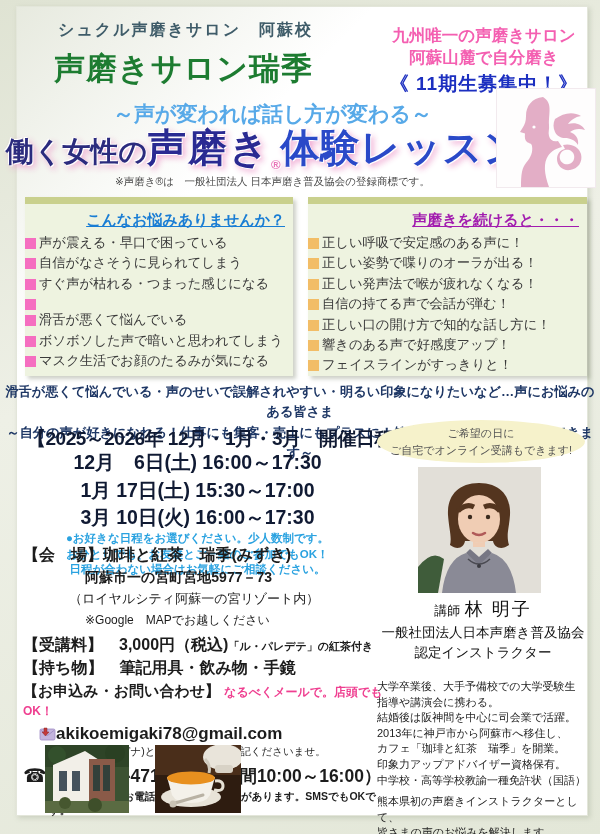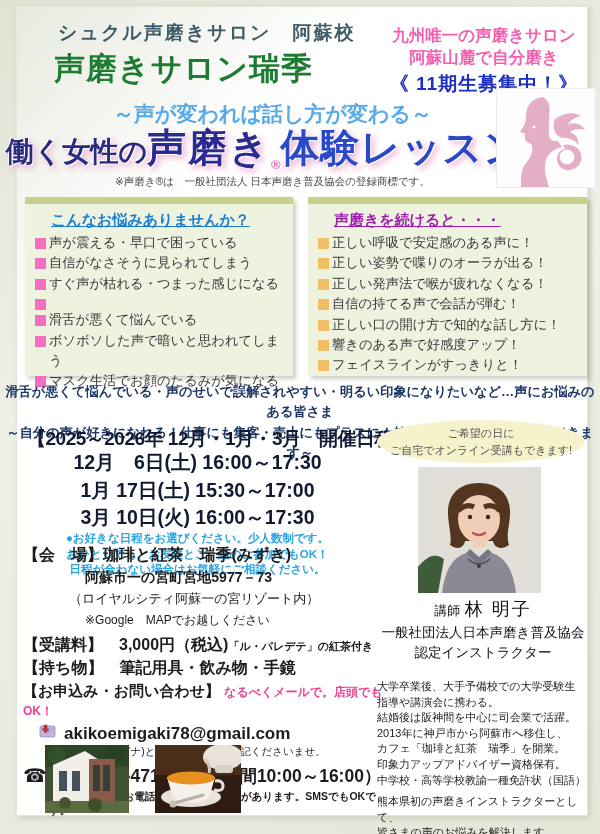--- a/index.html
+++ b/index.html
@@ -11,37 +11,37 @@
     position:relative; width:600px; height:834px; overflow:hidden;
     background: linear-gradient(160deg,#dfe3d3 0%, #eef0e6 40%, #e3e7d8 100%);
   }
   .panel {
     position:absolute; left:16px; top:6px; width:572px; height:810px;
     background: linear-gradient(135deg,#e7eadf 0%, #ffffff 26%, #ffffff 100%);
     border:1px solid #e3e6da;
     box-shadow: 2px 2px 5px rgba(120,130,105,.25);
   }
   
-  .salon-line { position:absolute; left:58px; top:20px; font-size:19px; font-weight:bold; color:#3f5c69; letter-spacing:2px; }
+  .salon-line { position:absolute; left:58px; top:20px; font-size:16px; font-weight:bold; color:#3f5c69; letter-spacing:2px; }
   .salon-name { position:absolute; left:54px; top:48px; font-size:31px; font-weight:bold; color:#1d7c31; letter-spacing:1px; }
   .promo { position:absolute; left:370px; top:24px; width:228px; text-align:center; font-weight:bold; }
   .promo .pink-line { color:#f45fb1; font-size:16.5px; line-height:1.35; }
   .promo .recruit { color:#1c2fc0; font-size:19px; margin-top:2px; letter-spacing:1px; }
   .tagline { position:absolute; left:0; top:100px; width:545px; text-align:center; color:#57a9e8; font-size:21px; font-weight:bold; }
   .main-title { position:absolute; left:0; top:121px; width:530px; text-align:center; font-weight:bold; white-space:nowrap;
     text-shadow: 1px 1px 0 #fff, -1px -1px 0 #fff, 3px 3px 6px rgba(236,150,200,.95); }
   .main-title .t-prefix { font-size:28px; color:#2b2b7e; }
   .main-title .t-word { font-size:39px; color:#2a2a92; letter-spacing:2px; }
   .main-title .t-reg { font-size:13px; color:#e874b8; position:relative; top:8px; }
   .main-title .t-suffix { font-size:39px; color:#2a49c8; letter-spacing:1px; }
   .trademark { position:absolute; left:0; top:175px; width:545px; text-align:center; font-size:10.5px; color:#4a4a4a; }
   .silhouette { position:absolute; left:496px; top:88px; width:100px; height:100px; background:#fefdfd; border:1px solid #f2eaee; }
   
   .box { position:absolute; top:197px; height:179px; background:#eef3e0; border-top:7px solid #c9d08d;
-    box-shadow: 3px 3px 4px rgba(90,100,70,.3); padding:4px 8px 0 10px; }
+    box-shadow: 3px 3px 4px rgba(90,100,70,.3); padding:4px 8px 0 0;text-align:right; }
   .box.left { left:25px; width:268px; }
   .box.right { left:308px; width:279px; }
   .box-title { font-size:15px; font-weight:bold; text-decoration:underline; margin:3px 0 3px 16px; }
   .box.left .box-title { color:#197dd4; }
   .box.right .box-title { color:#a21caf;text-decoration:underline; }
   .item { display:flex; align-items:flex-start; line-height:20.4px; font-size:13.3px; color:#3a3a3a; }
   .sq { flex:0 0 11px; width:11px; height:11px; margin:5px 3px 0 0; }
   .sq.pink { background:#f56ec0; }
   .sq.orange { background:#f2bd67; }
   
@@ -57,21 +57,21 @@
   .info { position:absolute; left:23px; top:545px; width:368px; color:#1c1c1c; }
   .v-label { font-size:16px; font-weight:bold; }
   .v-sub { font-size:14px; font-weight:bold; padding-left:62px; margin-top:3px; }
   .v-sub2 { font-size:13px; padding-left:46px; margin-top:3px; }
   .v-map { font-size:12px; padding-left:62px; margin-top:4px; }
   .fee-line { margin-top:6px; font-size:16px; font-weight:bold; }
   .fee-line .small { font-size:11px; font-weight:bold; }
   .bel-line { margin-top:2px; font-size:16px; font-weight:bold; }
   .contact-line { margin-top:3px; font-size:15px; font-weight:bold; }
   .contact-line .pink-note { font-size:12px; color:#ef3f90; margin-left:4px; }
-  .email-row { margin-top:4px; padding-left:16px; font-size:17px; font-weight:bold; display:flex; gap:8px; }
+  .email-row { margin-top:4px; padding-left:16px; font-size:17px; font-weight:bold; display:flex; align-items:center; }
   .email-note { font-size:10.5px; padding-left:40px; margin-top:1px; }
   .phone-row { margin-top:5px; font-size:17.5px; font-weight:bold; }
   .phone-glyph { font-size:19px; margin-right:4px; }
   .phone-note { font-size:10.5px; font-weight:bold; padding-left:26px; margin-top:2px; }
   
   .photo { position:absolute; top:745px; height:68px; }
   .photo.cafe { left:45px; width:84px; }
   .photo.tea { left:155px; width:86px; }
   .portrait { position:absolute; left:418px; top:467px; width:123px; height:126px; }
   

